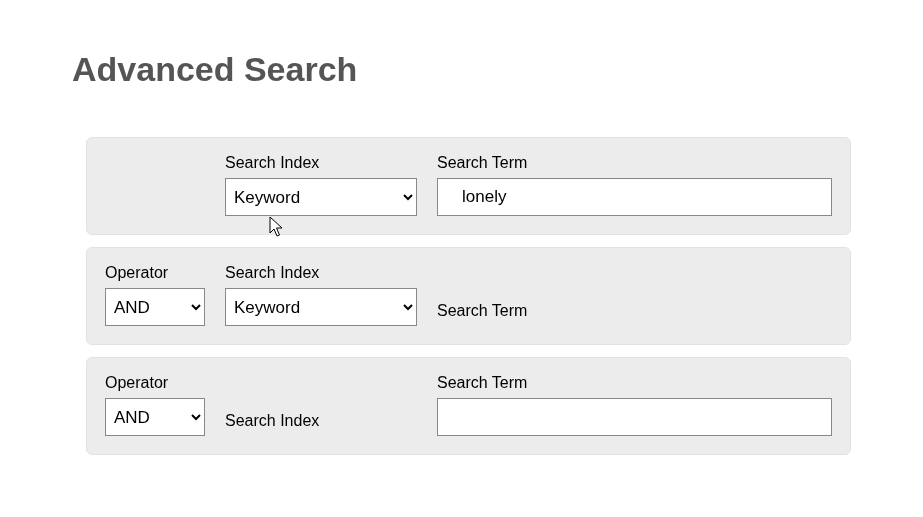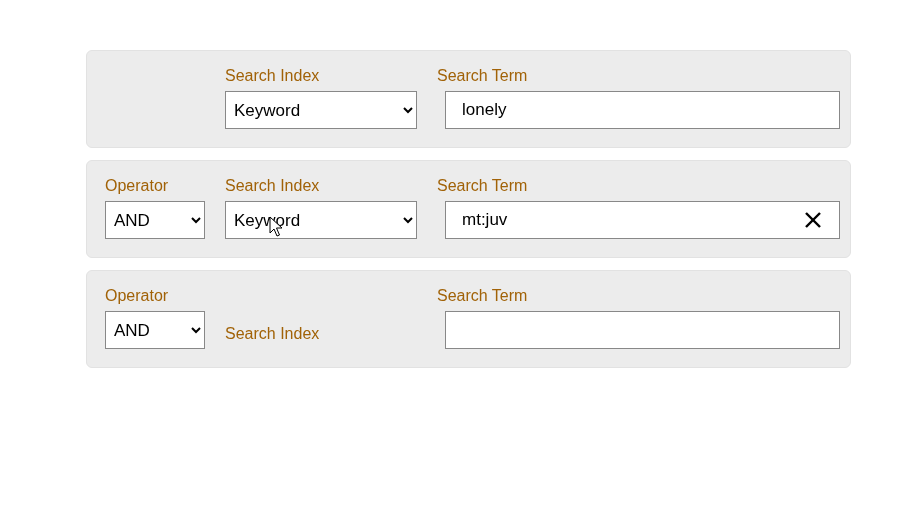--- a/index.html
+++ b/index.html
@@ -37,21 +37,21 @@
   .col {
     display: flex;
     flex-direction: column;
   }
   .col.operator { width: 100px; flex: 0 0 100px; }
   .col.index    { width: 192px; flex: 0 0 192px; }
   .col.term     { flex: 1 1 auto; justify-content: flex-end; }
   .spacer-op    { width: 100px; flex: 0 0 100px; }
   .field-label {
     font-size: 16px;
-    color: #a16207;
+    color: #000000;
     margin-bottom: 6px;
     white-space: nowrap;
   }
   select {
     height: 38px;
     border: 1px solid #888;
     background: #fff;
     font-size: 17px;
     padding: 0 4px;
     width: 100%;
@@ -59,24 +59,23 @@
   }
   .term-wrap {
     position: relative;
     width: 100%;
   }
   input[type=text] {
     height: 38px;
     border: 1px solid #888;
     background: #fff;
     font-size: 17px;
-    padding: 0 16px;
+    padding: 0 24px;
     width: 100%;
     font-family: inherit;
-    margin-left: 8px;
   }
   .clear-btn {
     position: absolute;
     right: 2px; top: 0; bottom: 0;
     width: 34px;
     display: flex;
     align-items: center;
     justify-content: center;
     cursor: pointer;
     background: transparent;
@@ -88,20 +87,21 @@
     position: absolute;
     pointer-events: none;
     left: 269px; top: 216px;
     width: 16px; height: 22px;
   }
 </style>
 </head>
 <body>
 
 <div class="page">
+  <h1 class="title">Advanced Search</h1>
 
   <div class="rows">
 
     <div class="search-row">
       <div class="spacer-op"></div>
       <div class="col index">
         <span class="field-label">Search Index</span>
         <select>
           <option>Keyword</option>
         </select>
@@ -122,29 +122,20 @@
         </select>
       </div>
       <div class="col index">
         <span class="field-label">Search Index</span>
         <select>
           <option>Keyword</option>
         </select>
       </div>
       <div class="col term">
         <span class="field-label">Search Term</span>
-        <div class="term-wrap">
-          <input type="text" style="padding-right: 34px;" value="mt:juv">
-          <button class="clear-btn" aria-label="clear">
-            <svg viewBox="0 0 18 18">
-              <line x1="2" y1="2" x2="16" y2="16"></line>
-              <line x1="16" y1="2" x2="2" y2="16"></line>
-            </svg>
-          </button>
-        </div>
       </div>
     </div>
 
     <div class="search-row">
       <div class="col operator">
         <span class="field-label">Operator</span>
         <select>
           <option>AND</option>
         </select>
       </div>

